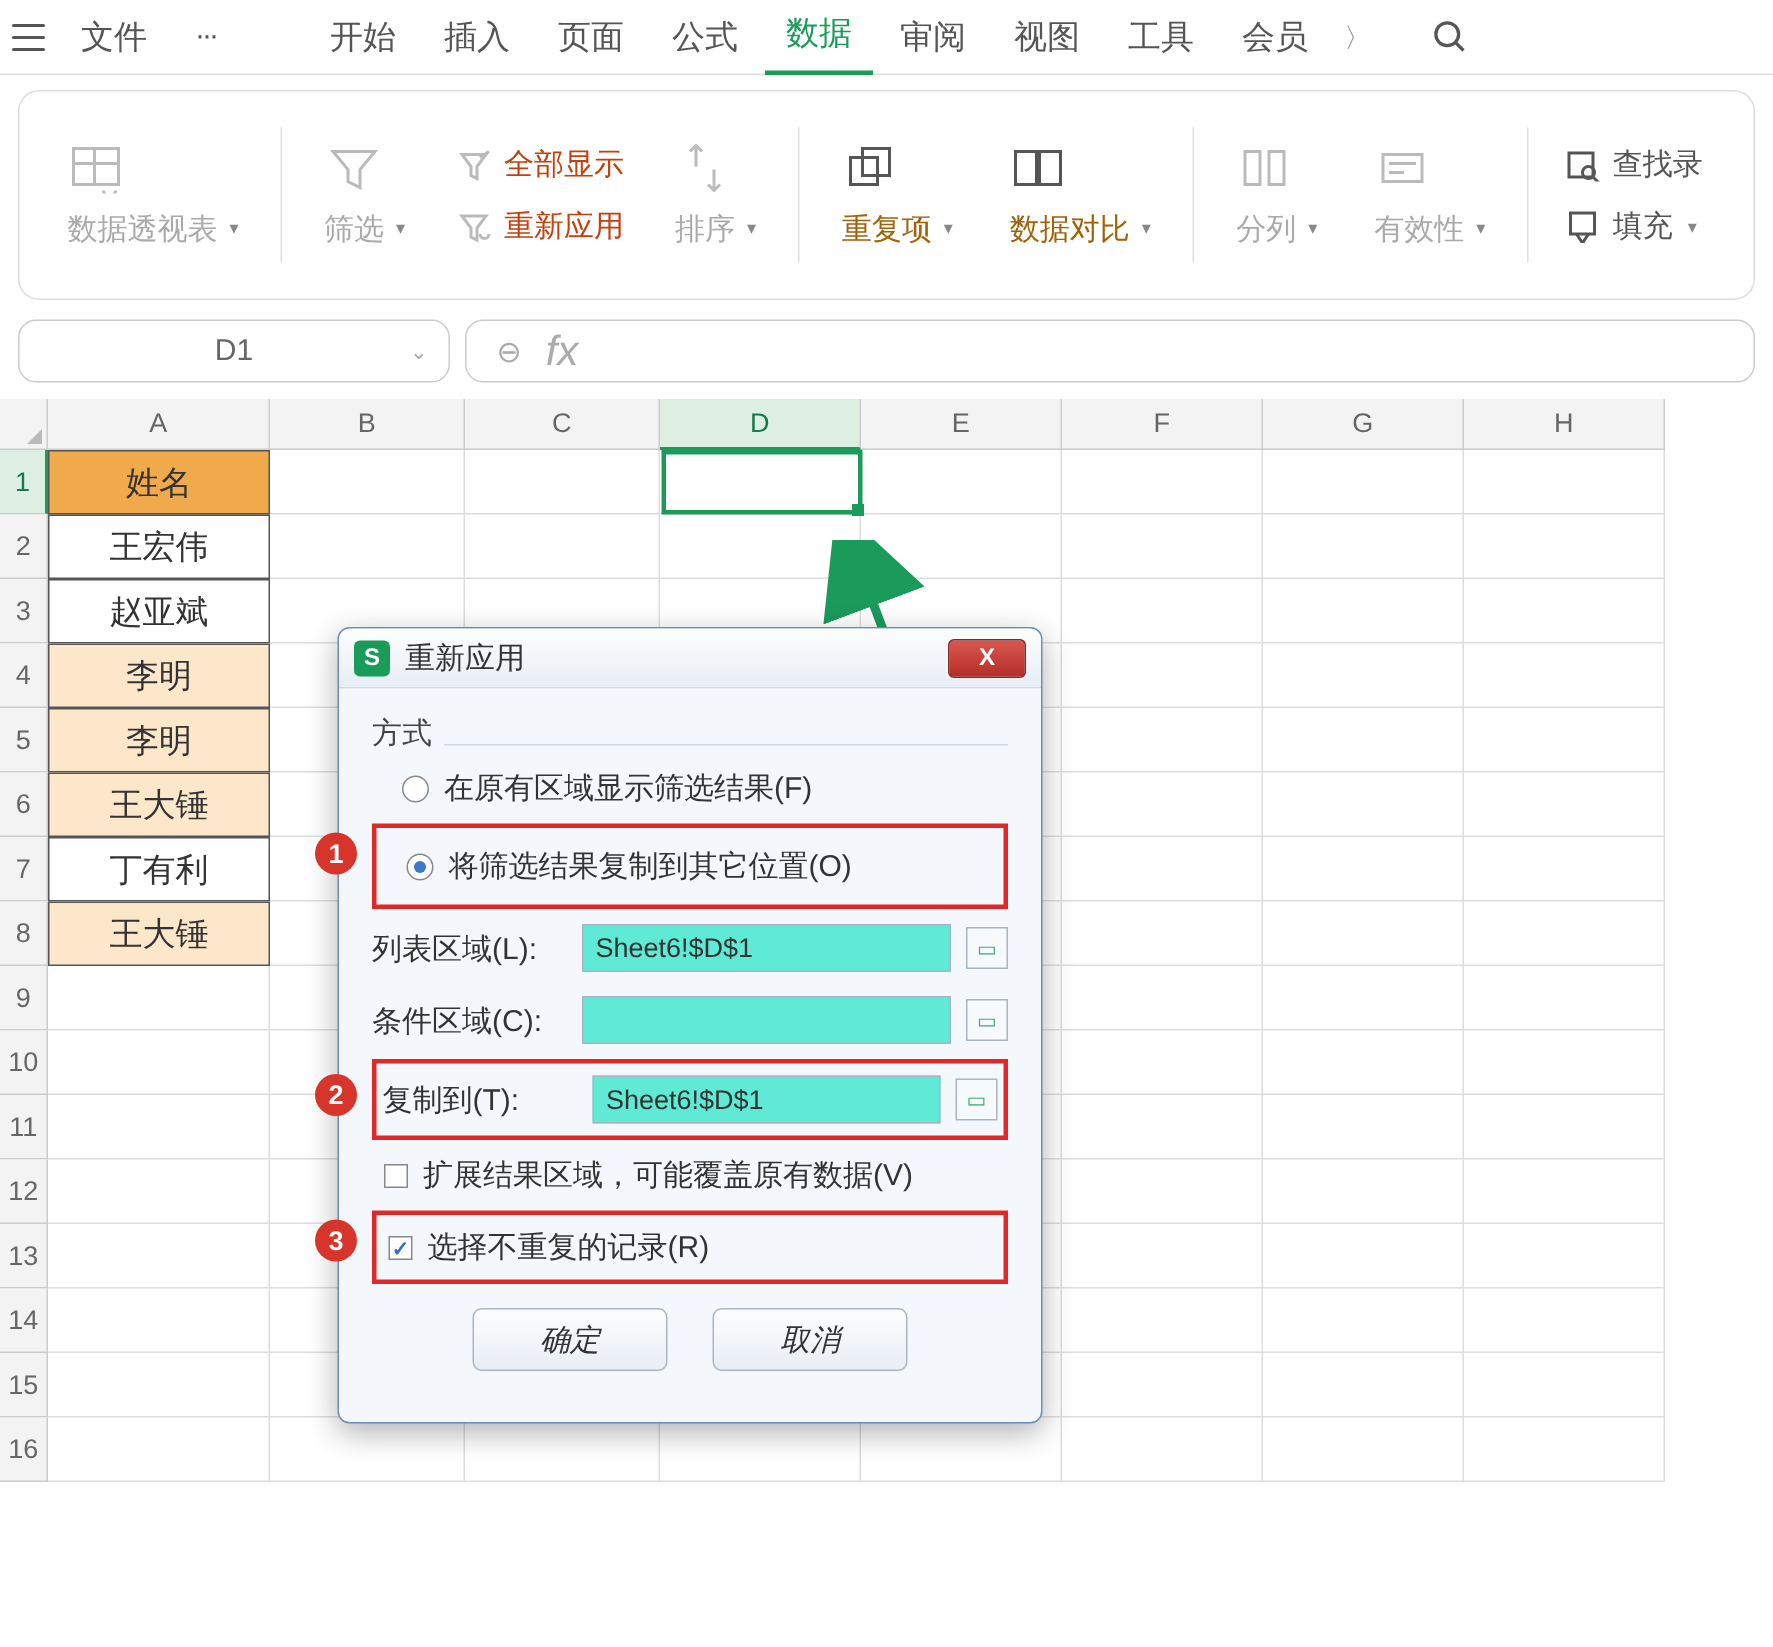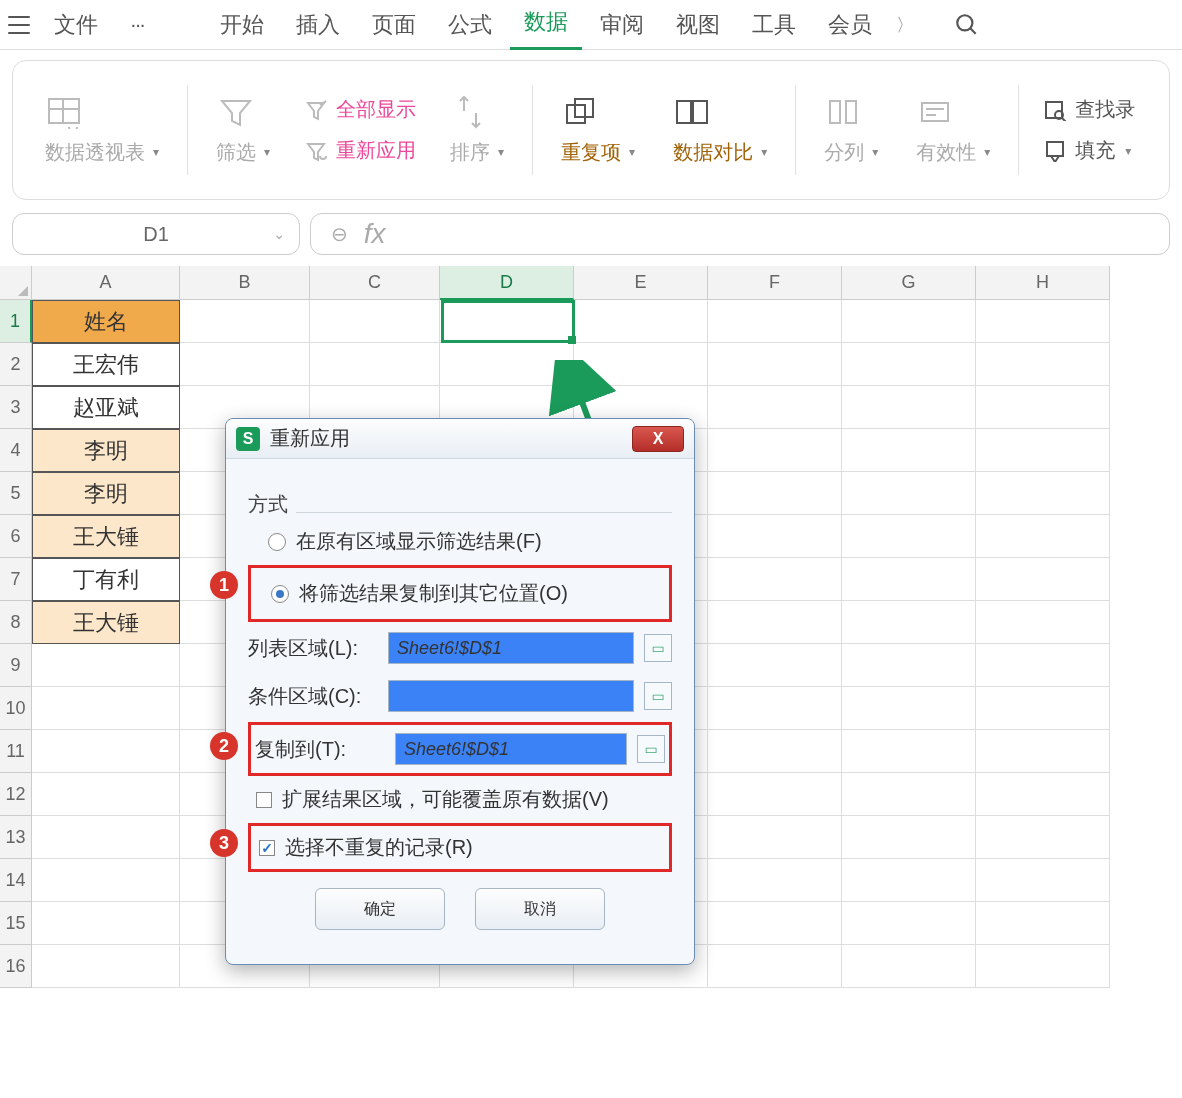--- a/index.html
+++ b/index.html
@@ -19,21 +19,21 @@
   
   .ribbon { display:flex; align-items:center; height:140px; border:1px solid #ddd; border-radius:14px; margin:10px 12px 0 12px; padding:0 18px; gap:10px; overflow:hidden;}
   .ribbon-group { display:flex; flex-direction:column; justify-content:center; gap:10px; padding:0 14px;}
   .ribbon-label { font-size:20px; color:#aaa; white-space:nowrap;}
   .ribbon-label.dark { color:#a16207; }
   .ribbon-icon { width:40px; height:34px; display:flex; align-items:center; justify-content:center; }
   .ribbon-sep { width:1px; height:90px; background:#e0e0e0; margin:0 4px;}
   .ribbon-sub { display:flex; align-items:center; gap:6px;}
   .drop-caret { font-size:12px; color:#888; margin-left:2px;}
   .ribbon-small-row { display:flex; align-items:center; gap:8px;}
-  .ribbon-small-label { font-size:20px; color:#ec4899; }
+  .ribbon-small-label { font-size:20px; color:#c2410c; }
   .dual-col { display:flex; flex-direction:column; gap:14px; padding:0 10px;}
 
   
   .formulabar { display:flex; align-items:center; margin:10px 12px 0 12px; height:48px; gap:10px;}
   .namebox { width:288px; height:42px; border:1px solid #ccc; border-radius:12px; display:flex; align-items:center; justify-content:center; font-size:20px; color:#666; position:relative;}
   .namebox .nb-caret { position:absolute; right:14px; color:#aaa; font-size:14px;}
   .fxbox { flex:1; height:42px; border:1px solid #ccc; border-radius:12px; display:flex; align-items:center; padding:0 20px; gap:16px;}
   .fx-icon { color:#aaa; font-size:20px;}
   .fx-label { color:#aaa; font-size:28px; font-style:italic;}
 
@@ -57,34 +57,34 @@
 
   
   .dialog { position:absolute; left:225px; top:418px; width:470px; background:#f4f8fc; border:1px solid #6a8db5; border-radius:8px; box-shadow:0 6px 20px rgba(0,0,0,0.3);}
   .dlg-title { height:40px; background:linear-gradient(#fdfdfd,#e8eef5); border-radius:8px 8px 0 0; display:flex; align-items:center; padding:0 10px; gap:10px; border-bottom:1px solid #cfd9e4;}
   .dlg-title-icon { width:24px; height:24px; background:#1a9b5a; border-radius:4px; display:flex; align-items:center; justify-content:center; color:#fff; font-size:16px; font-weight:bold;}
   .dlg-title-text { font-size:20px; color:#333;}
   .dlg-close { margin-left:auto; width:52px; height:26px; background:linear-gradient(#d9574e,#b32e28); border-radius:4px; display:flex; align-items:center; justify-content:center; color:#fff; font-weight:bold; border:1px solid #8a2520; cursor:pointer;}
   .dlg-body { padding:18px 22px 14px 22px;}
   .fieldset-label { font-size:20px; color:#444; position:relative; top:-2px;}
   .fieldset-line { height:1px; background:#cfd6dd; flex:1; margin-left:8px; margin-top:12px;}
-  .fs-row { display:flex; align-items:center;margin-top:16px;}
+  .fs-row { display:flex; align-items:center;}
   .radio-row { display:flex; align-items:center; gap:10px; padding:8px 0 8px 20px; font-size:20px;}
   .radio { width:18px; height:18px; border-radius:50%; border:1px solid #888; display:flex; align-items:center; justify-content:center; background:#fff;}
   .radio.sel::after { content:""; width:8px; height:8px; border-radius:50%; background:#3a78c7;}
   .redbox { border:3px solid #e02828; padding:4px 4px; margin:2px 0;}
   .badge { position:absolute; width:28px; height:28px; border-radius:50%; background:#d7342b; color:#fff; font-size:18px; font-weight:bold; display:flex; align-items:center; justify-content:center;}
   .form-row { display:flex; align-items:center; gap:10px; padding:8px 0; font-size:20px;}
   .form-label { width:130px; }
-  .form-input { flex:1; height:32px; border:1px solid #a7b6c5; background:#3b82f6; padding:0 8px; font-size:18px; display:flex; align-items:center;font-style:italic;}
+  .form-input { flex:1; height:32px; border:1px solid #a7b6c5; background:#5eead4; padding:0 8px; font-size:18px; display:flex; align-items:center;}
   .range-btn { width:28px; height:28px; border:1px solid #a7b6c5; background:#f7fafd; display:flex; align-items:center; justify-content:center; color:#4a7; font-size:14px; cursor:pointer;}
   .chk { width:16px; height:16px; border:1px solid #888; background:#fff; display:flex; align-items:center; justify-content:center; font-size:12px; color:#2a6;}
   .chk.checked::after{ content:"✓"; color:#2a72c7; font-weight:bold; font-size:14px;}
   .dlg-buttons { display:flex; justify-content:center; gap:30px; padding:14px 0 20px 0;}
-  .dlg-btn { width:130px; height:42px; border:1px solid #a7b6c5; background:linear-gradient(#fdfdfd,#e8eef5); border-radius:6px; font-size:16px; display:flex; align-items:center; justify-content:center; cursor:pointer;}
+  .dlg-btn { width:130px; height:42px; border:1px solid #a7b6c5; background:linear-gradient(#fdfdfd,#e8eef5); border-radius:6px; font-size:20px; display:flex; align-items:center; justify-content:center; cursor:pointer;font-style:italic;}
 
   
   .arrow { position:absolute; pointer-events:none;}
 
   
   .wA{width:148px;} .wB{width:130px;} .wC{width:130px;} .wD{width:134px;} .wE{width:134px;} .wF{width:134px;} .wG{width:134px;} .wH{width:134px;}
   .row-ht{height:43px;}
 </style>
 </head>
 <body>

